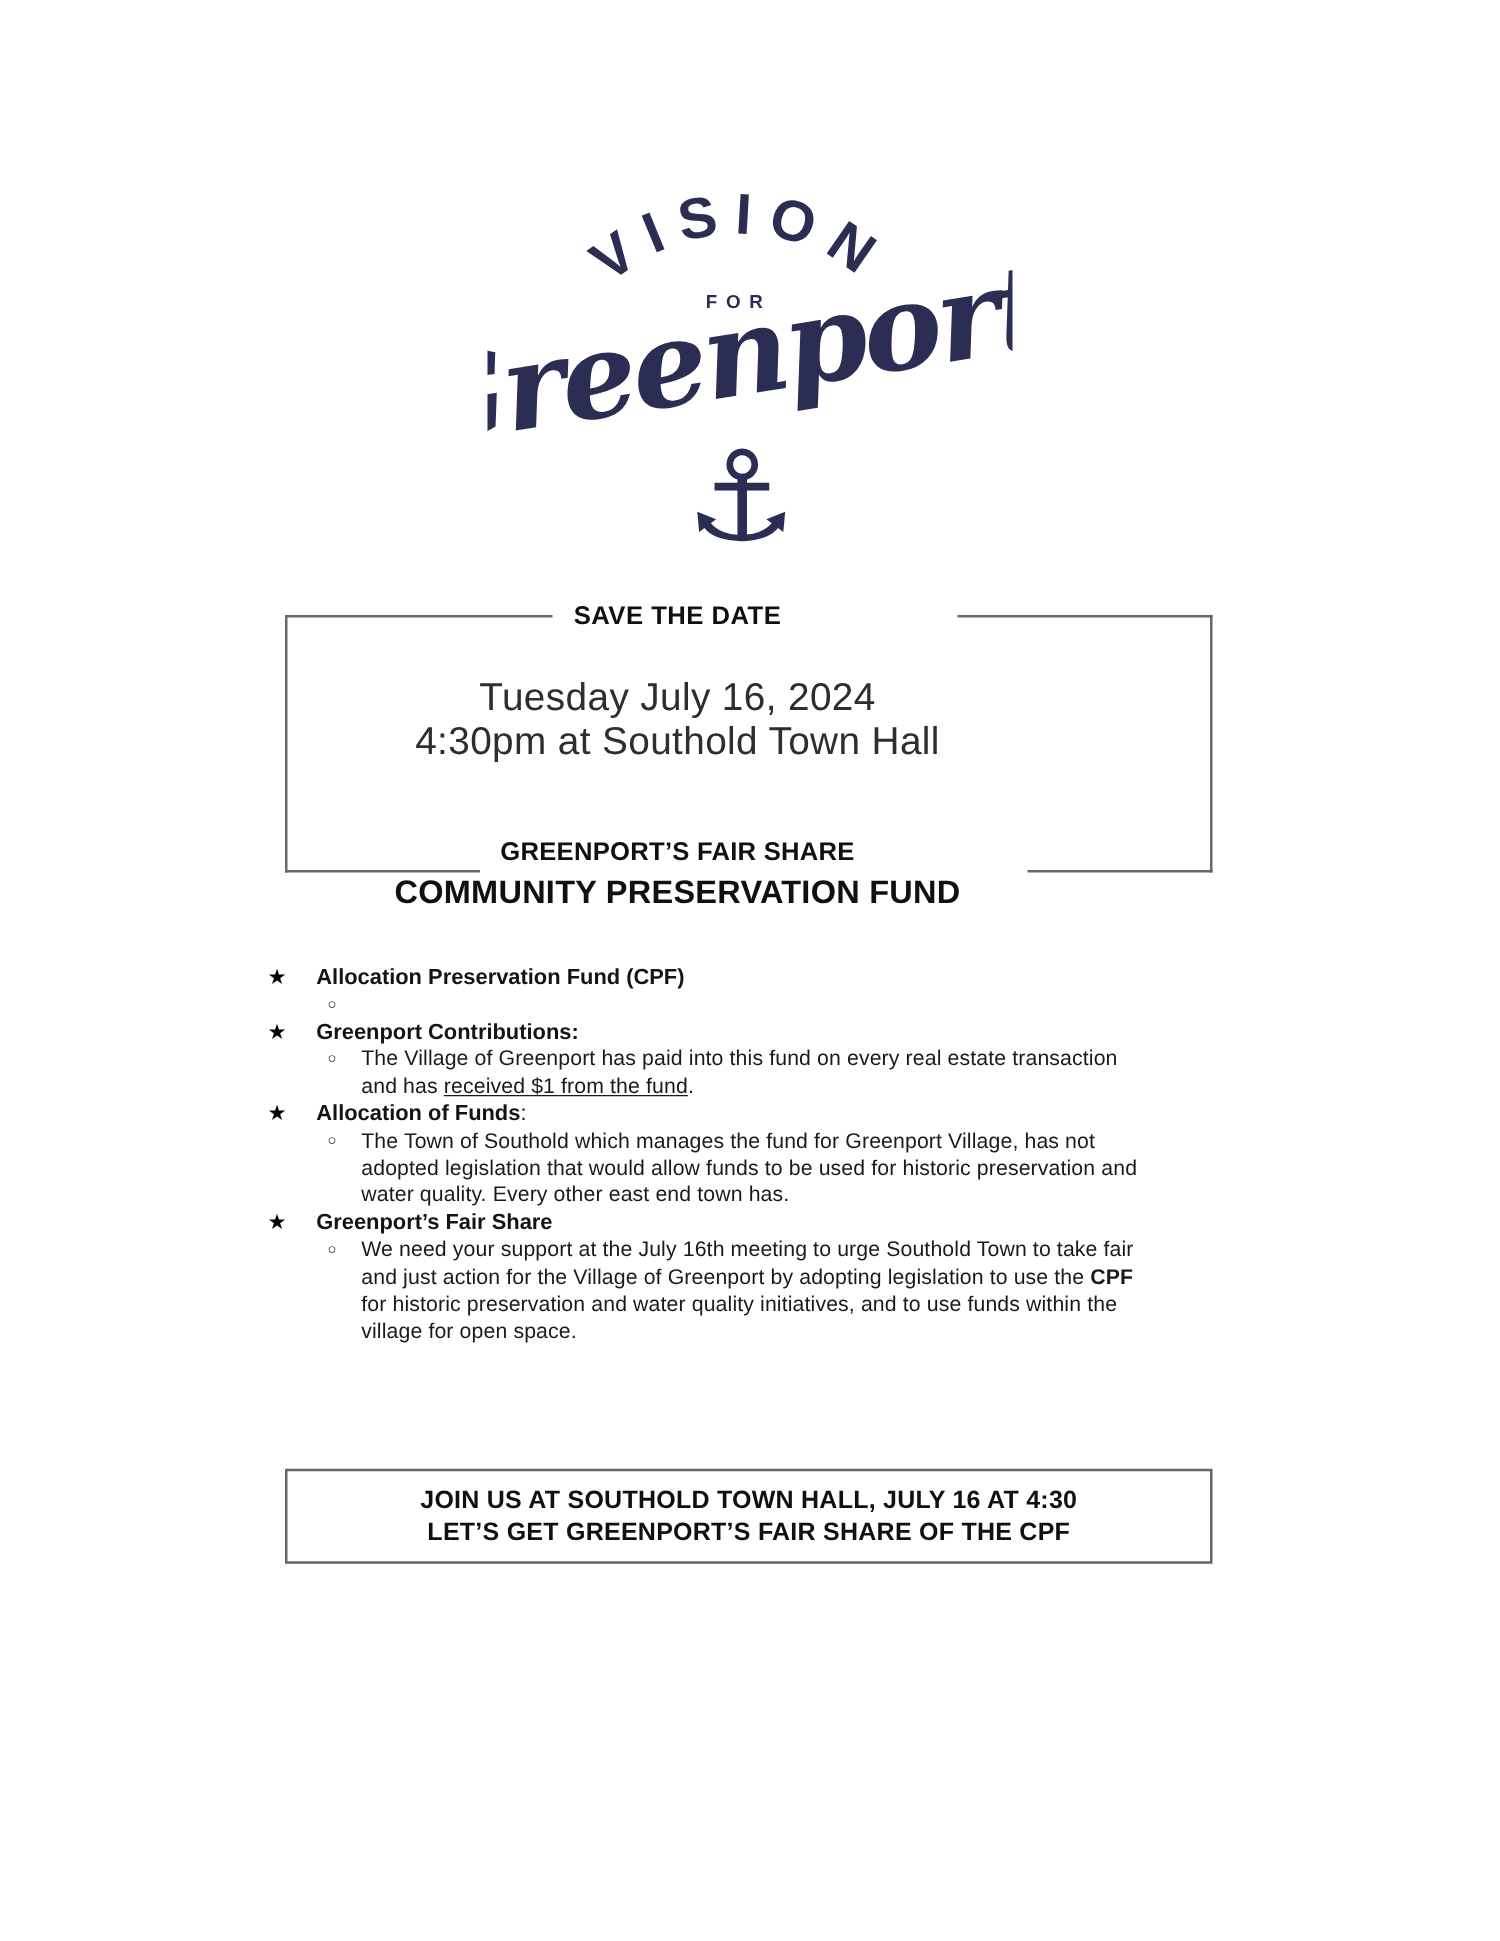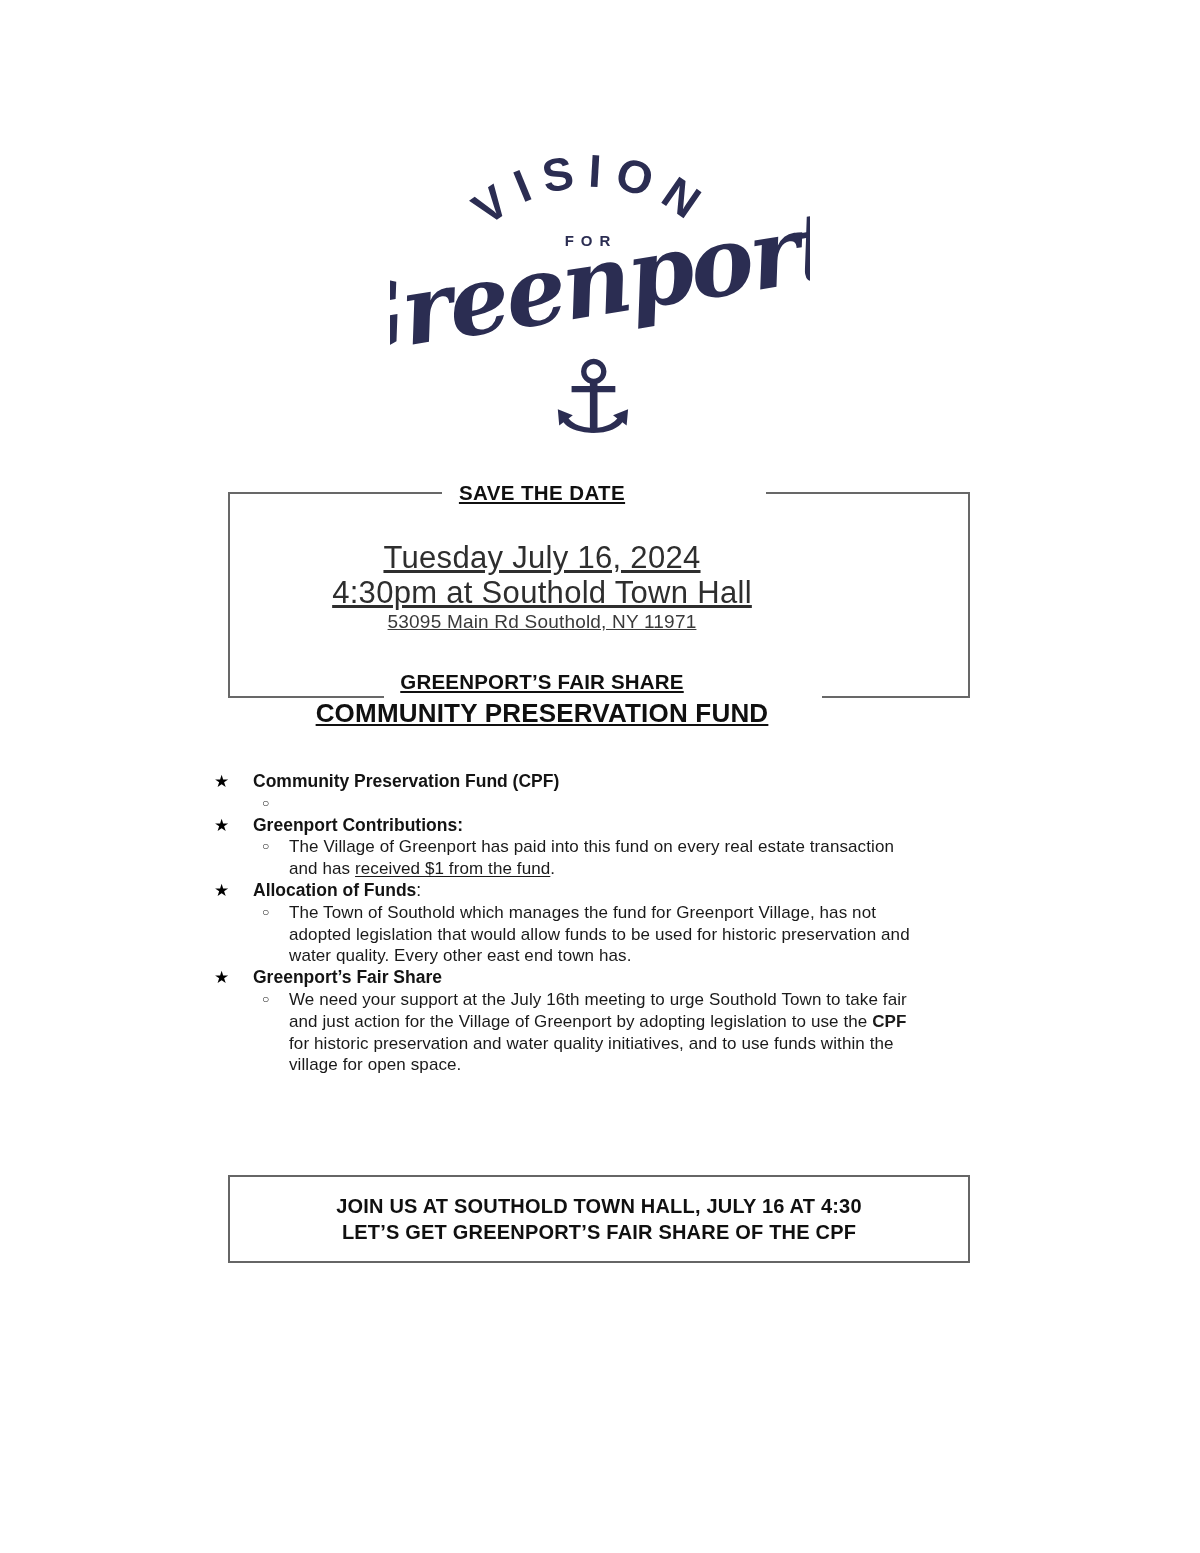--- a/index.html
+++ b/index.html
@@ -19,42 +19,42 @@
 
   
   .bline { position:absolute; background:#686868; }
   .l-tl    { left:228px; top:492px; width:214px; height:2px; }
   .l-tr    { left:766px; top:492px; width:204px; height:2px; }
   .l-left  { left:228px; top:492px; width:2px;  height:206px; }
   .l-right { left:968px; top:492px; width:2px;  height:206px; }
   .l-bl    { left:228px; top:696px; width:156px; height:2px; }
   .l-br    { left:822px; top:696px; width:148px; height:2px; }
 
-  .ctext { position:absolute; left:0; width:1084px; text-align:center;text-decoration:underline; }
+  .ctext { position:absolute; left:0; width:1084px; text-align:center; }
   .std-label { top:481px; font-size:20.5px; font-weight:700; letter-spacing:0.4px; color:#101010; }
   .date1 { top:540px; font-size:31px; color:#2e2e2e; letter-spacing:0.3px; }
   .date2 { top:575px; font-size:31px; color:#2e2e2e; letter-spacing:0.3px; }
   .addr  { top:611px; font-size:19px; color:#3a3a3a; letter-spacing:0.2px; }
   .foot1 { top:670px; font-size:20.5px; font-weight:700; color:#101010; letter-spacing:0.2px; }
   .foot2 { top:698px; font-size:26px; font-weight:700; color:#101010; letter-spacing:0.2px; }
 
   
   .bullets { position:absolute; left:214px; top:771px; width:756px; }
   .brow { display:flex; align-items:flex-start; }
   .bstar { width:39px; flex:0 0 39px; font-size:17px; line-height:21.8px; color:#000; }
   .btitle { font-size:17.5px; line-height:21.8px; color:#141414; }
   .srow { display:flex; align-items:flex-start; margin-left:48px; }
   .bcirc { width:27px; flex:0 0 27px; font-size:12px; line-height:21.8px; color:#222; }
   .btext { font-size:17px; line-height:21.8px; color:#1a1a1a; width:637px; letter-spacing:0.1px; }
   .b { font-weight:700; }
   .u { text-decoration:underline; text-underline-offset:2px; }
 
   
   .cta {
-    position:absolute; left:228px; top:1175px; width:742px; height:88px;
+    position:absolute; left:228px; top:1175px; width:742px; height:76px;
     border:2px solid #666666; box-sizing:border-box;
     display:flex; flex-direction:column; justify-content:center; align-items:center;
   }
   .cta-line { font-size:20px; font-weight:700; color:#101010; line-height:26px; letter-spacing:0.2px; text-align:center; }
 </style>
 </head>
 <body>
 
 <div class="page">
 
@@ -75,29 +75,28 @@
   <div class="bline l-tl"></div>
   <div class="bline l-tr"></div>
   <div class="bline l-left"></div>
   <div class="bline l-right"></div>
   <div class="bline l-bl"></div>
   <div class="bline l-br"></div>
 
   <div class="ctext std-label">SAVE THE DATE</div>
   <div class="ctext date1">Tuesday July 16, 2024</div>
   <div class="ctext date2">4:30pm at Southold Town Hall</div>
-  <div class="ctext addr">53095 Main Rd Southold, NY 11971</div>
   <div class="ctext foot1">GREENPORT’S FAIR SHARE</div>
   <div class="ctext foot2">COMMUNITY PRESERVATION FUND</div>
 
   <div class="bullets">
 
     <div class="brow">
       <span class="bstar">★</span>
-      <div class="btitle"><span class="b">Community Preservation Fund (CPF)</span></div>
+      <div class="btitle"><span class="b">Allocation Preservation Fund (CPF)</span></div>
     </div>
     <div class="srow">
       <span class="bcirc">○</span>
     </div>
 
     <div class="brow">
       <span class="bstar">★</span>
       <div class="btitle"><span class="b">Greenport Contributions:</span></div>
     </div>
     <div class="srow">

